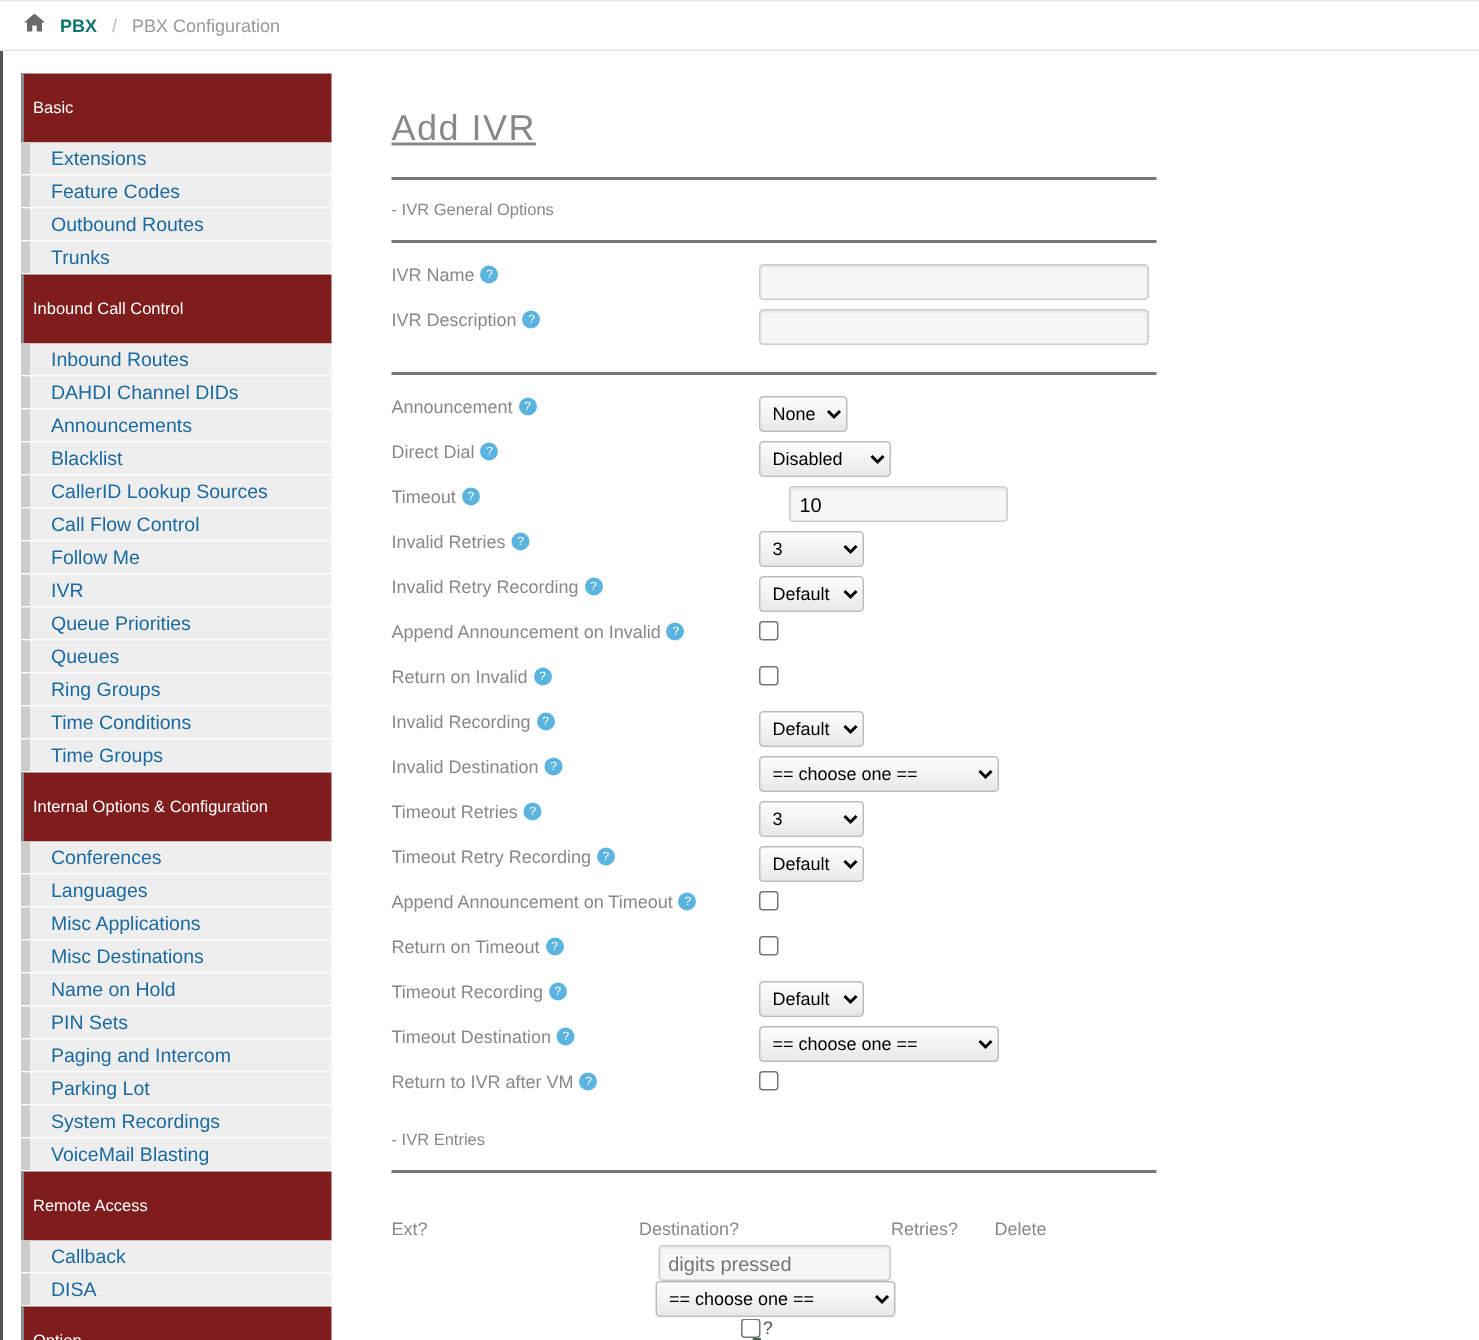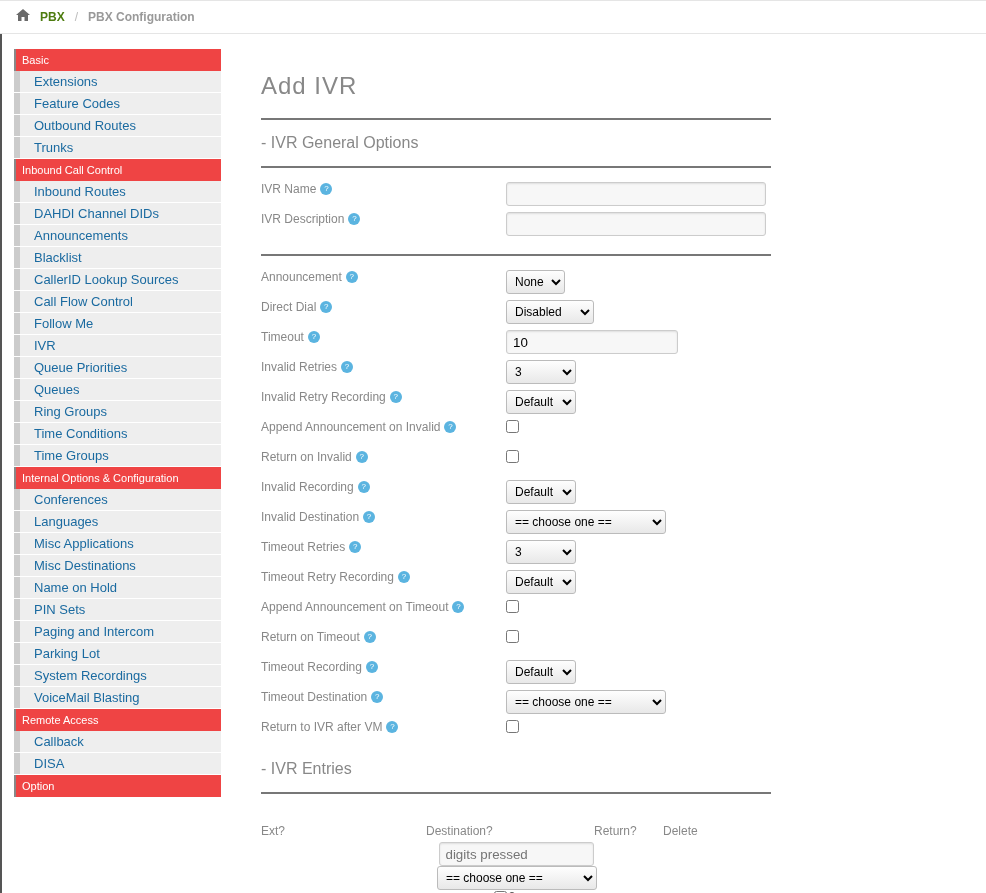--- a/index.html
+++ b/index.html
@@ -1,44 +1,44 @@
 <!DOCTYPE html>
 <html><head>
 <meta charset="utf-8">
 <style>
 * { box-sizing: border-box; margin: 0; padding: 0; }
 body { font-family: "Lucida Grande", "Trebuchet MS", Verdana, sans-serif; font-size: 12px; color: #555; background: #fff; }
 .page { width: 986px; margin: 0 auto; }
 
 .breadcrumb { border-top: 1px solid #e5e5e5; border-bottom: 1px solid #e5e5e5; background: #fff; padding: 8px 16px; display: flex; align-items: center; gap: 10px; }
 .breadcrumb .home { font-size: 13px; color: #6a6a6a; }
-.breadcrumb a { color: #4d7c0f; text-decoration: none; font-weight: 600; }
+.breadcrumb a { color: #0f766e; text-decoration: none; font-weight: 600; }
 .breadcrumb .sep { color: #bbb; }
-.breadcrumb .current { color: #999; font-weight: 700; }
+.breadcrumb .current { color: #999; font-weight: 400; }
 
 .layout { position: relative; display: flex; padding-left: 14px; }
 .layout:before { content: ""; position: absolute; left: 0; top: 0; bottom: 0; width: 2px; background: #555; }
 
 .sidebar { width: 207px; padding-top: 15px; }
-.side-group-title { background: #ef4444; color: #fff; padding: 4px 6px; font-size: 11px; line-height: 14px; border-left: 2px solid #888; }
+.side-group-title { background: #7f1d1d; color: #fff; padding: 16px 6px; font-size: 11px; line-height: 14px; border-left: 2px solid #888; }
 .side-item { background: #eee; border-bottom: 1px solid #fff; }
 .side-item a { display: block; padding: 2px 6px 2px 14px; color: #1a6aa0; border-left: 6px solid #ccc; text-decoration: none; font-size: 13px; line-height: 17px; }
 
 .main { flex: 1; padding: 38px 10px 20px 40px; }
-.main h1 { font-size: 24px; font-weight: 400; color: #888; letter-spacing: 1px; margin-bottom: 18px; }
+.main h1 { font-size: 24px; font-weight: 400; color: #888; letter-spacing: 1px; margin-bottom: 18px; text-decoration: underline; }
 hr.full { border: none; border-top: 2px solid #777; margin: 14px 0; width: 510px; }
-.section-label { color: #888; font-size: 16px; margin: 12px 0; }
+.section-label { color: #888; font-size: 11px; margin: 12px 0; }
 
 .form { width: 520px; }
 .row { display: flex; align-items: flex-start; min-height: 28px; margin-bottom: 2px; }
 .row .lbl { width: 245px; color: #888; font-size: 12px; display: flex; align-items: center; }
 .row .lbl .q { display: inline-block; width: 12px; height: 12px; border-radius: 50%; background: #5bb4e0; color: #fff; font-size: 8px; line-height: 12px; text-align: center; margin-left: 4px; }
 .row .ctrl { flex: 1; }
 .text-input { width: 260px; height: 24px; background: #f7f7f7; border: 1px solid #ccc; border-radius: 3px; box-shadow: inset 0 1px 2px rgba(0,0,0,0.1); padding: 0 6px; }
-.text-input.small { width: 172px; }
+.text-input.small { width: 146px; margin-left: 20px; }
 .select { height: 24px; background: linear-gradient(#fefefe,#e8e8e8); border: 1px solid #bbb; border-radius: 3px; padding: 1px 4px; font-size: 12px; }
 .cb { }
 
 .entries-head { display: flex; width: 520px; margin-top: 30px; color: #888; font-size: 12px; }
 .entries-head > div { }
 .col-ext { width: 165px; }
 .col-dest { width: 168px; }
 .col-ret { width: 55px; }
 .col-del { width: 60px; margin-left: 14px; }
 .entries-row { display: flex; width: 520px; margin-top: 4px; align-items: center; flex-direction: column; }
@@ -294,21 +294,21 @@
             </div>
           <div class="ctrl"><input type="checkbox" class="cb" style=""></div>
         </div>
 
         <div class="section-label">- IVR Entries</div>
         <hr class="full">
 
         <div class="entries-head">
           <div class="col-ext"><span>Ext</span><span class="q">?</span></div>
           <div class="col-dest"><span>Destination</span><span class="q">?</span></div>
-          <div class="col-ret"><span>Return</span><span class="q">?</span></div>
+          <div class="col-ret"><span>Retries</span><span class="q">?</span></div>
           <div class="col-del"><span>Delete</span></div>
         </div>
 
         <div class="entries-row">
           <div class="col-ext"><input type="text" class="text-input" style="color: rgb(170, 170, 170);" placeholder="digits pressed"></div>
           <div class="col-dest"><select class="select" style="width:160px"><option>== choose one ==</option></select></div>
           <div class="col-ret" style="display:flex;align-items:center;gap:2px;">
               <input type="checkbox" style="">
               <span class="q">?</span>
             </div>

